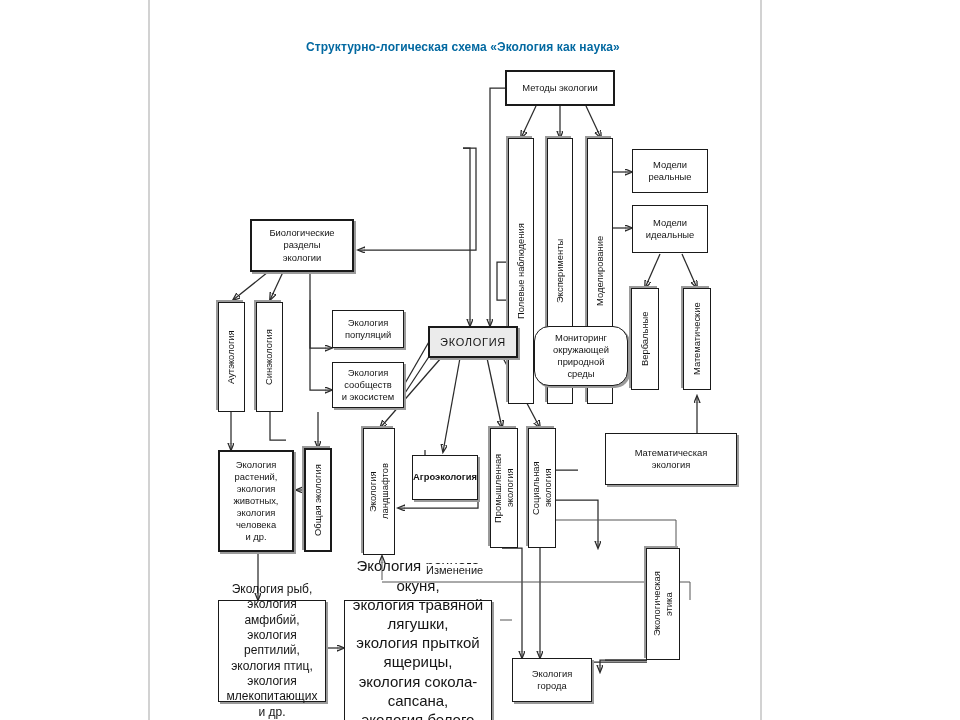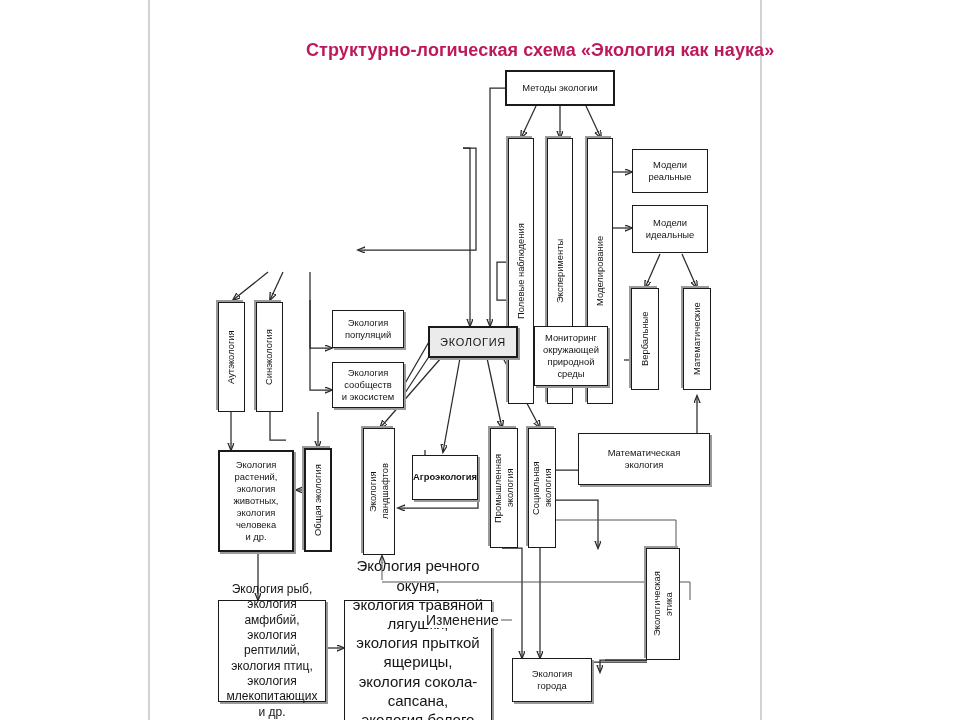--- a/index.html
+++ b/index.html
@@ -10,21 +10,21 @@
   }
   #stage{position:relative;width:960px;height:720px;background:#ffffff;}
 
   
   .slide-rule{position:absolute;top:0;width:2px;height:720px;background:#d2d2d2;}
   .slide-rule.left{left:148px;}
   .slide-rule.right{left:760px;}
 
   .title{
     position:absolute;
-    font-size:18px;font-weight:bold;color:#be185d;
+    font-size:12px;font-weight:bold;color:#0369a1;
     letter-spacing:.1px;white-space:nowrap;
   }
 
   
   .node{
     position:absolute;box-sizing:border-box;
     border:1.4px solid #1a1a1a;background:#ffffff;
     display:flex;align-items:center;justify-content:center;
     text-align:center;color:#141414;
     font-size:9.4px;line-height:1.28;
@@ -33,22 +33,22 @@
   .node.heavy{border-width:2.2px;}
   .node.shadow{box-shadow:2px 2px 0 0 #9a9a9a;}
   .node.filled{background:#ebebeb;font-size:11px;letter-spacing:.7px;}
   .node.vert{
     writing-mode:vertical-rl;transform:rotate(180deg);
     padding:3px 2px;
   }
   .node .txt{display:block;}
 
   .edge-label{
-    position:absolute;font-size:14px;color:#1a1a1a;background:#fff;
-    padding:0 2px;white-space:nowrap;margin-top:48px;
+    position:absolute;font-size:11px;color:#1a1a1a;background:#fff;
+    padding:0 2px;white-space:nowrap;
   }
 
   svg.wires{position:absolute;left:0;top:0;width:960px;height:720px;overflow:visible;pointer-events:none;}
   svg.wires line,svg.wires path,svg.wires polyline{
     stroke:#2a2a2a;stroke-width:1.25;fill:none;
   }
   svg.wires .thin{stroke:#555;stroke-width:1;}
 </style>
 </head>
 <body>
@@ -168,20 +168,25 @@
   </div>
 
   <div class="node vert shadow" style="left:631px;top:288px;width:28px;height:102px;">
     <span class="txt">Вербальные</span>
   </div>
 
   <div class="node vert shadow" style="left:683px;top:288px;width:28px;height:102px;">
     <span class="txt">Математические</span>
   </div>
 
+  <div class="node heavy shadow" style="left:250px;top:219px;width:104px;height:53px;white-space:pre-line;">
+    <span class="txt">Биологические
+разделы
+экологии</span>
+  </div>
 
   <div class="node vert shadow" style="left:218px;top:302px;width:27px;height:110px;">
     <span class="txt">Аутэкология</span>
   </div>
 
   <div class="node vert shadow" style="left:256px;top:302px;width:27px;height:110px;">
     <span class="txt">Синэкология</span>
   </div>
 
   <div class="node shadow" style="left:332px;top:310px;width:72px;height:38px;white-space:pre-line;">
@@ -192,21 +197,21 @@
   <div class="node shadow" style="left:332px;top:362px;width:72px;height:46px;white-space:pre-line;">
     <span class="txt">Экология
 сообществ
 и экосистем</span>
   </div>
 
   <div class="node heavy filled shadow" style="left:428px;top:326px;width:90px;height:32px;">
     <span class="txt">ЭКОЛОГИЯ</span>
   </div>
 
-  <div class="node shadow" style="left:534px;top:326px;width:74px;height:60px;white-space:pre-line;">
+  <div class="node shadow" style="left:534px;top:326px;width:94px;height:60px;white-space:pre-line;border-radius:15px;">
     <span class="txt">Мониторинг
 окружающей
 природной
 среды</span>
   </div>
 
   <div class="node heavy shadow" style="left:218px;top:450px;width:76px;height:102px;white-space:pre-line;">
     <span class="txt">Экология
 растений,
 экология
@@ -232,21 +237,21 @@
   <div class="node vert shadow" style="left:490px;top:428px;width:28px;height:120px;white-space:pre-line;">
     <span class="txt">Промышленная
 экология</span>
   </div>
 
   <div class="node vert shadow" style="left:528px;top:428px;width:28px;height:120px;white-space:pre-line;">
     <span class="txt">Социальная
 экология</span>
   </div>
 
-  <div class="node shadow" style="left:578px;top:433px;width:132px;height:52px;white-space:pre-line;">
+  <div class="node shadow" style="left:605px;top:433px;width:132px;height:52px;white-space:pre-line;">
     <span class="txt">Математическая
 экология</span>
   </div>
 
   <div class="node vert shadow" style="left:646px;top:548px;width:34px;height:112px;white-space:pre-line;">
     <span class="txt">Экологическая
 этика</span>
   </div>
 
   <div class="node shadow" style="left:512px;top:658px;width:80px;height:44px;white-space:pre-line;">

